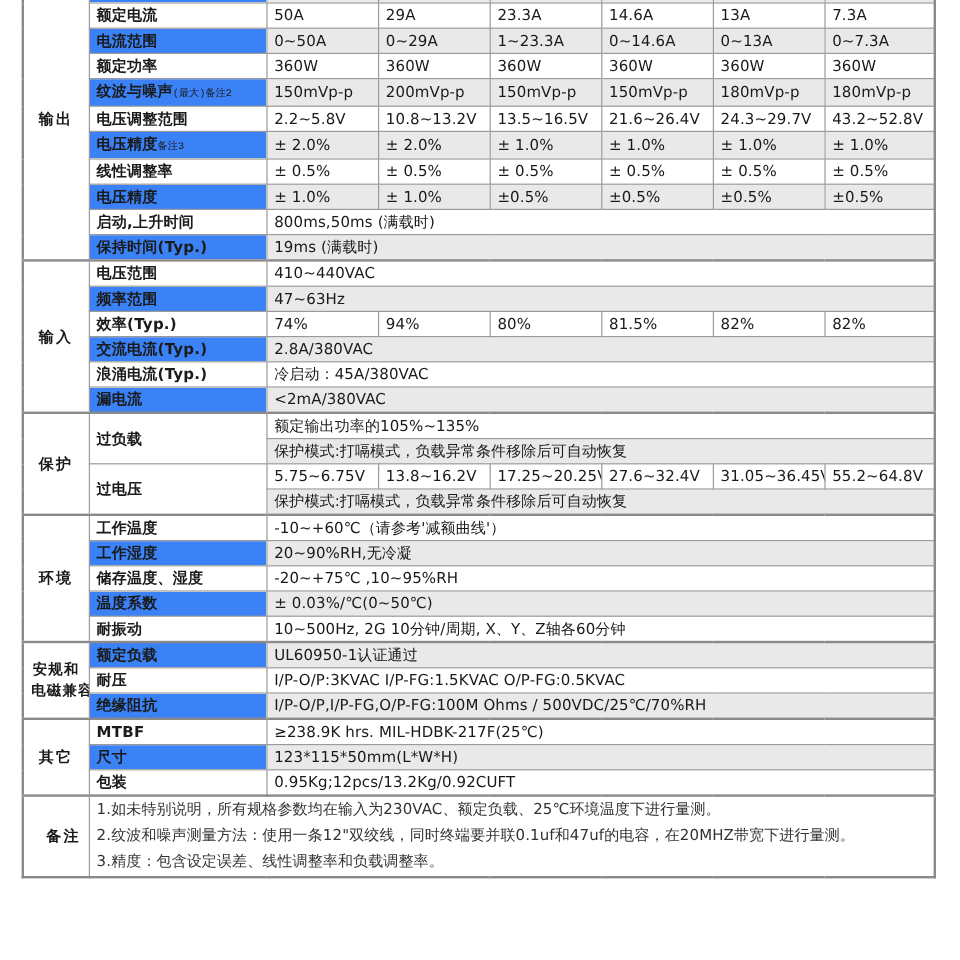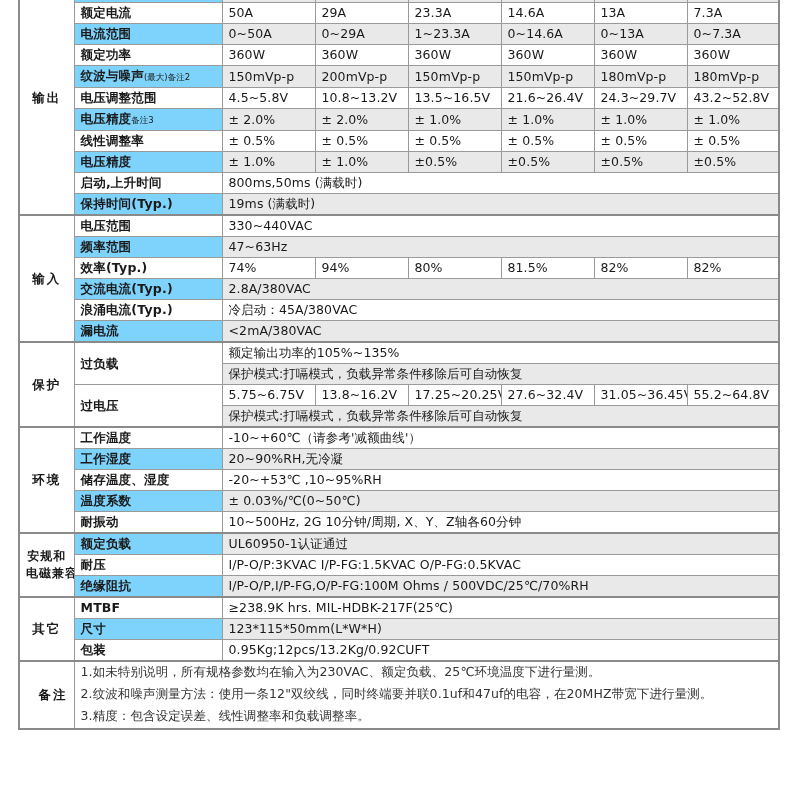--- a/index.html
+++ b/index.html
@@ -65,28 +65,29 @@
     background: #e9e9e9;
     font-size: 12.5px;
     font-weight: bold;
     padding-left: 9px;
     letter-spacing: 0.2px;
   }
   td.lbl .sup {
     font-size: 8.5px;
     font-weight: normal;
     letter-spacing: 0;
+    font-family: Liberation Mono, monospace;
   }
   td.val {
     padding-left: 9px;
     letter-spacing: 0.1px;
   }
   
   tr.shade td.val { background: #e9e9e9; }
-  tr.shade td.lbl { background: #7dd3fc; margin-top: 39px; }
+  tr.shade td.lbl { background: #3b82f6; margin-top: 39px; }
 
   
   tr.sec-top > td { border-top: 2px solid #8a8a8a; }
 
   
   td.remarks {
     height: 78px;
     line-height: 15px;
     padding: 8px 9px 0 9px;
     white-space: normal;
@@ -156,21 +157,21 @@
           <td class="lbl">纹波与噪声<span class="sup">(最大)备注2</span></td>
           <td class="val">150mVp-p</td>
           <td class="val">200mVp-p</td>
           <td class="val">150mVp-p</td>
           <td class="val">150mVp-p</td>
           <td class="val">180mVp-p</td>
           <td class="val">180mVp-p</td>
         </tr>
         <tr>
           <td class="lbl">电压调整范围</td>
-          <td class="val">4.5~5.8V</td>
+          <td class="val">2.2~5.8V</td>
           <td class="val">10.8~13.2V</td>
           <td class="val">13.5~16.5V</td>
           <td class="val">21.6~26.4V</td>
           <td class="val">24.3~29.7V</td>
           <td class="val">43.2~52.8V</td>
         </tr>
         <tr class="shade">
           <td class="lbl">电压精度<span class="sup">备注3</span></td>
           <td class="val">± 2.0%</td>
           <td class="val">± 2.0%</td>
@@ -201,21 +202,21 @@
           <td class="lbl">启动,上升时间</td>
           <td class="val" colspan="6">800ms,50ms (满载时)</td>
         </tr>
         <tr class="shade">
           <td class="lbl">保持时间(Typ.)</td>
           <td class="val" colspan="6">19ms (满载时)</td>
         </tr>
         <tr class="sec-top">
           <td class="cat" rowspan="6">输入</td>
           <td class="lbl">电压范围</td>
-          <td class="val" colspan="6">330~440VAC</td>
+          <td class="val" colspan="6">410~440VAC</td>
         </tr>
         <tr class="shade">
           <td class="lbl">频率范围</td>
           <td class="val" colspan="6">47~63Hz</td>
         </tr>
         <tr>
           <td class="lbl">效率(Typ.)</td>
           <td class="val">74%</td>
           <td class="val">94%</td>
           <td class="val">80%</td>
@@ -259,21 +260,21 @@
           <td class="cat" rowspan="5">环境</td>
           <td class="lbl">工作温度</td>
           <td class="val" colspan="6">-10~+60℃（请参考'减额曲线'）</td>
         </tr>
         <tr class="shade">
           <td class="lbl">工作湿度</td>
           <td class="val" colspan="6">20~90%RH,无冷凝</td>
         </tr>
         <tr>
           <td class="lbl">储存温度、湿度</td>
-          <td class="val" colspan="6">-20~+53℃ ,10~95%RH</td>
+          <td class="val" colspan="6">-20~+75℃ ,10~95%RH</td>
         </tr>
         <tr class="shade">
           <td class="lbl">温度系数</td>
           <td class="val" colspan="6">± 0.03%/℃(0~50℃)</td>
         </tr>
         <tr>
           <td class="lbl">耐振动</td>
           <td class="val" colspan="6">10~500Hz, 2G 10分钟/周期, X、Y、Z轴各60分钟</td>
         </tr>
         <tr class="shade sec-top">

